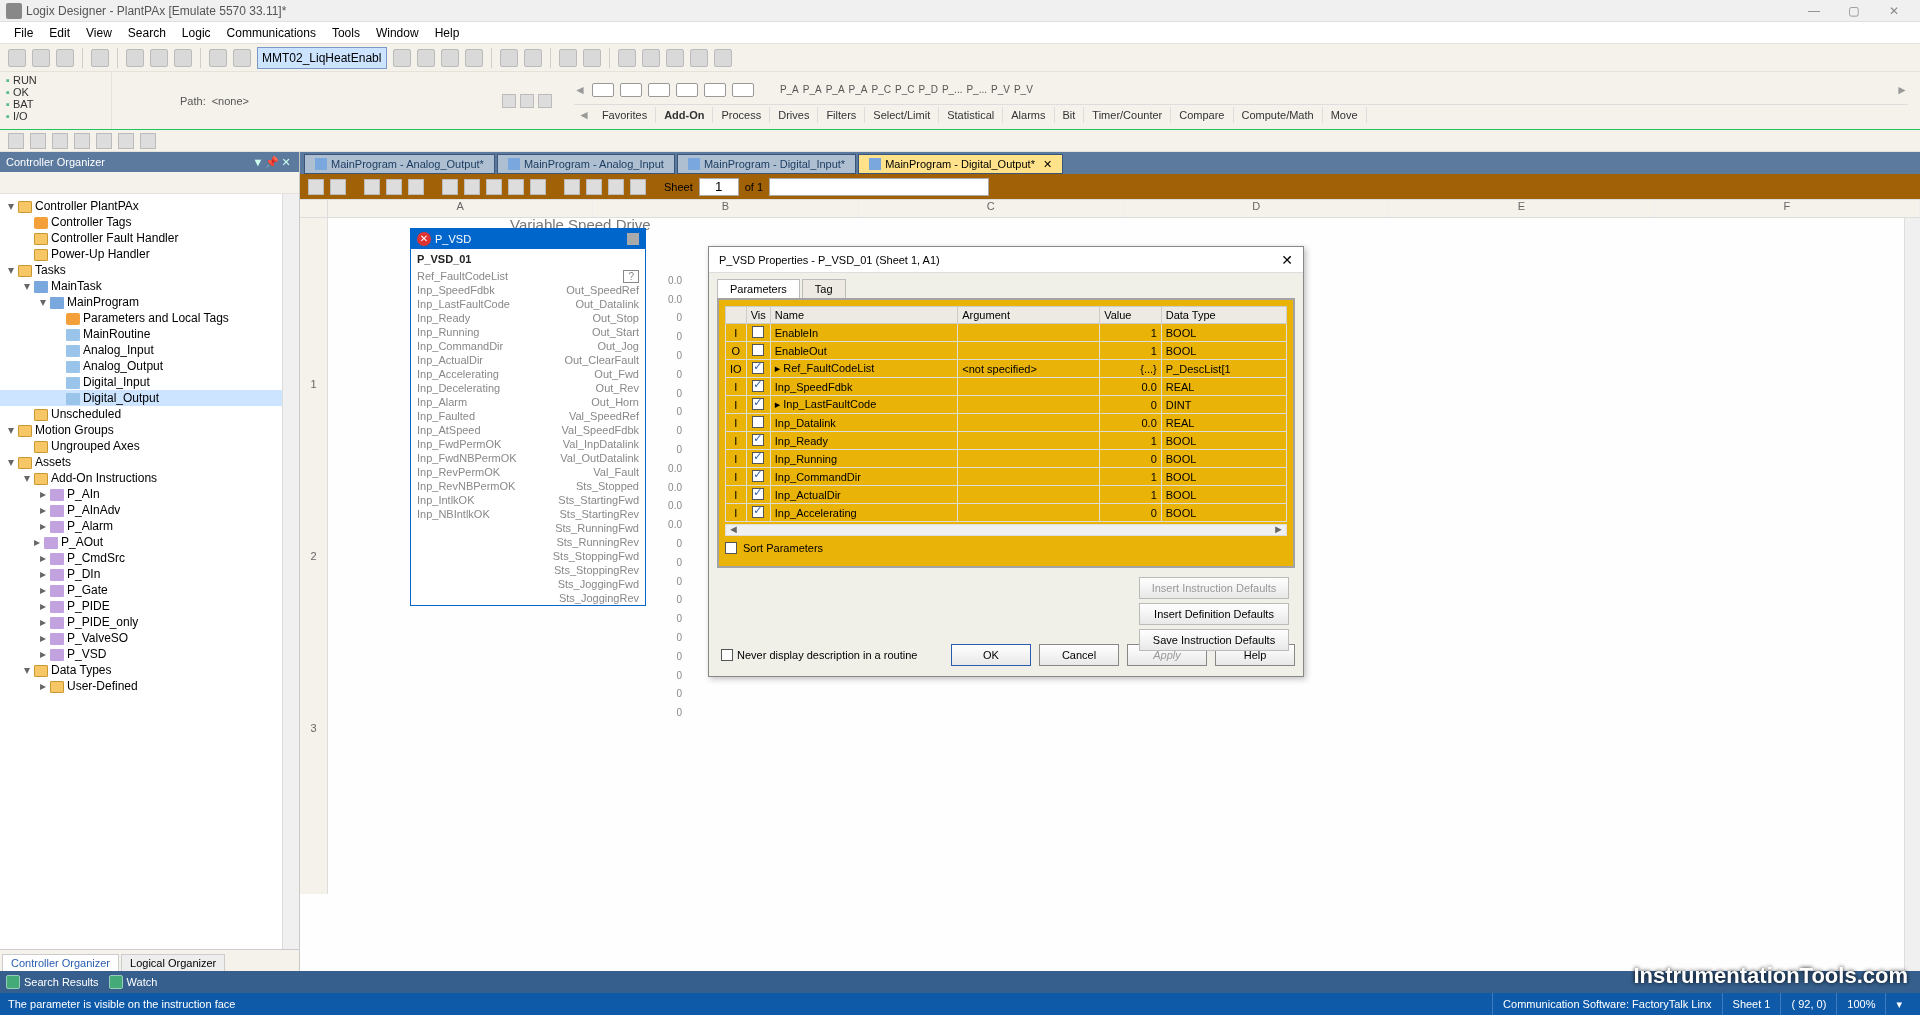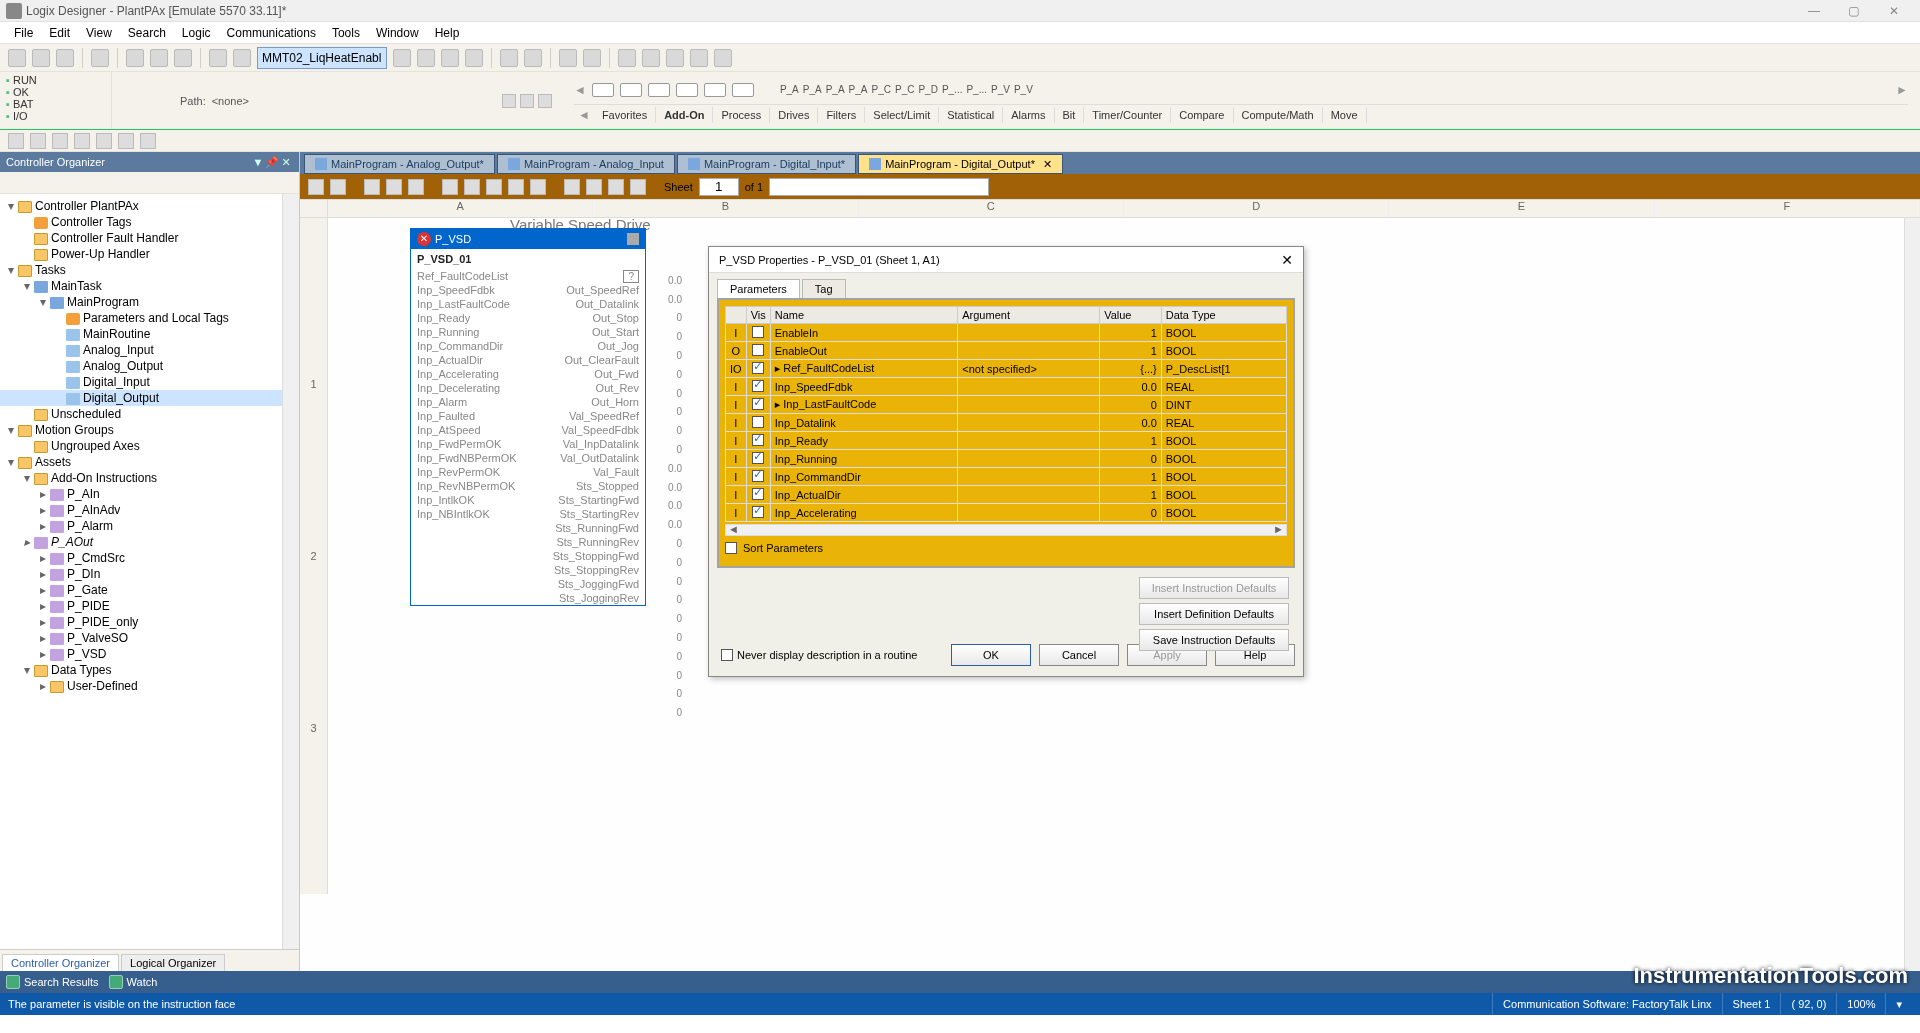--- a/index.html
+++ b/index.html
@@ -116,21 +116,21 @@
 .dlg .chk { width: 12px; height: 12px; border: 1px solid #555; display: inline-block; background: #fff; position: relative; }
 .dlg .chk.on::after { content: "✓"; position: absolute; top: -3px; left: 0; color: #2a5db0; font-size: 11px; }
 .dlg .sortrow { padding: 6px 0; display: flex; align-items: center; gap: 6px; }
 .dlg .btnrow { display: flex; flex-direction: column; gap: 4px; align-items: flex-end; position: absolute; right: 14px; top: 330px; }
 .dlg .btn { width: 150px; height: 22px; border: 1px solid #bbb; background: linear-gradient(#fff,#e8e8e8); text-align: center; line-height: 20px; cursor: pointer; font-size: 11px; }
 .dlg .btn.disabled { color: #999; }
 .dlg .execrow { padding: 4px 8px; font-size: 11px; color: #333; }
 .dlg .bottombtns { display: flex; gap: 8px; justify-content: flex-end; padding: 6px 8px 10px 8px; align-items: center; }
 .dlg .bottombtns .btn2 { width: 80px; height: 22px; border: 1px solid #888; background: linear-gradient(#fff,#e8e8e8); text-align: center; line-height: 20px; cursor: pointer; }
 .dlg .bottombtns .btn2.primary { border: 1px solid #2a5db0; }
-.dlg .bottombtns .btn2.disabled { color: #999; }
+.dlg .bottombtns .btn2.disabled { color: #999; font-style: italic; }
 .dlg .neverchk { margin-right: auto; display: flex; align-items: center; gap: 4px; padding-left: 4px; }
 
 
 .searchbar { height: 22px; background: #365f8d; color: #fff; display: flex; align-items: center; padding: 0 6px; font-size: 11px; gap: 10px; }
 .searchbar .sitem { display: flex; align-items: center; gap: 4px; cursor: pointer; }
 .searchbar .sicon { width: 14px; height: 14px; border: 1px solid #9cb; background: #4a7; border-radius: 2px; }
 .watermark { position: absolute; right: 12px; bottom: 44px; font-size: 22px; font-weight: bold; color: #fff; text-shadow: 0 0 4px #000; font-family: Arial; pointer-events: none; }
 
 
 .statusbar { height: 22px; background: #0e5aa9; color: #fff; display: flex; align-items: center; padding: 0 8px; font-size: 11px; }
@@ -297,21 +297,21 @@
           <li style="padding-left: 56px;"><span class="tw"></span><span class="ico routine"></span><span>Digital_Input</span></li>
           <li class="sel" style="padding-left: 56px;"><span class="tw"></span><span class="ico routine"></span><span>Digital_Output</span></li>
           <li style="padding-left: 24px;"><span class="tw"></span><span class="ico folder"></span><span>Unscheduled</span></li>
           <li style="padding-left: 8px;"><span class="tw">▾</span><span class="ico folder"></span><span>Motion Groups</span></li>
           <li style="padding-left: 24px;"><span class="tw"></span><span class="ico folder"></span><span>Ungrouped Axes</span></li>
           <li style="padding-left: 8px;"><span class="tw">▾</span><span class="ico folder"></span><span>Assets</span></li>
           <li style="padding-left: 24px;"><span class="tw">▾</span><span class="ico folder"></span><span>Add-On Instructions</span></li>
           <li style="padding-left: 40px;"><span class="tw">▸</span><span class="ico aoi"></span><span>P_AIn</span></li>
           <li style="padding-left: 40px;"><span class="tw">▸</span><span class="ico aoi"></span><span>P_AInAdv</span></li>
           <li style="padding-left: 40px;"><span class="tw">▸</span><span class="ico aoi"></span><span>P_Alarm</span></li>
-          <li style="padding-left: 24px; font-style: italic;"><span class="tw">▸</span><span class="ico aoi"></span><span>P_AOut</span></li>
+          <li style="padding-left: 34px;"><span class="tw">▸</span><span class="ico aoi"></span><span>P_AOut</span></li>
           <li style="padding-left: 40px;"><span class="tw">▸</span><span class="ico aoi"></span><span>P_CmdSrc</span></li>
           <li style="padding-left: 40px;"><span class="tw">▸</span><span class="ico aoi"></span><span>P_DIn</span></li>
           <li style="padding-left: 40px;"><span class="tw">▸</span><span class="ico aoi"></span><span>P_Gate</span></li>
           <li style="padding-left: 40px;"><span class="tw">▸</span><span class="ico aoi"></span><span>P_PIDE</span></li>
           <li style="padding-left: 40px;"><span class="tw">▸</span><span class="ico aoi"></span><span>P_PIDE_only</span></li>
           <li style="padding-left: 40px;"><span class="tw">▸</span><span class="ico aoi"></span><span>P_ValveSO</span></li>
           <li style="padding-left: 40px;"><span class="tw">▸</span><span class="ico aoi"></span><span>P_VSD</span></li>
           <li style="padding-left: 24px;"><span class="tw">▾</span><span class="ico folder"></span><span>Data Types</span></li>
           <li style="padding-left: 40px;"><span class="tw">▸</span><span class="ico folder"></span><span>User-Defined</span></li>
         </ul>

